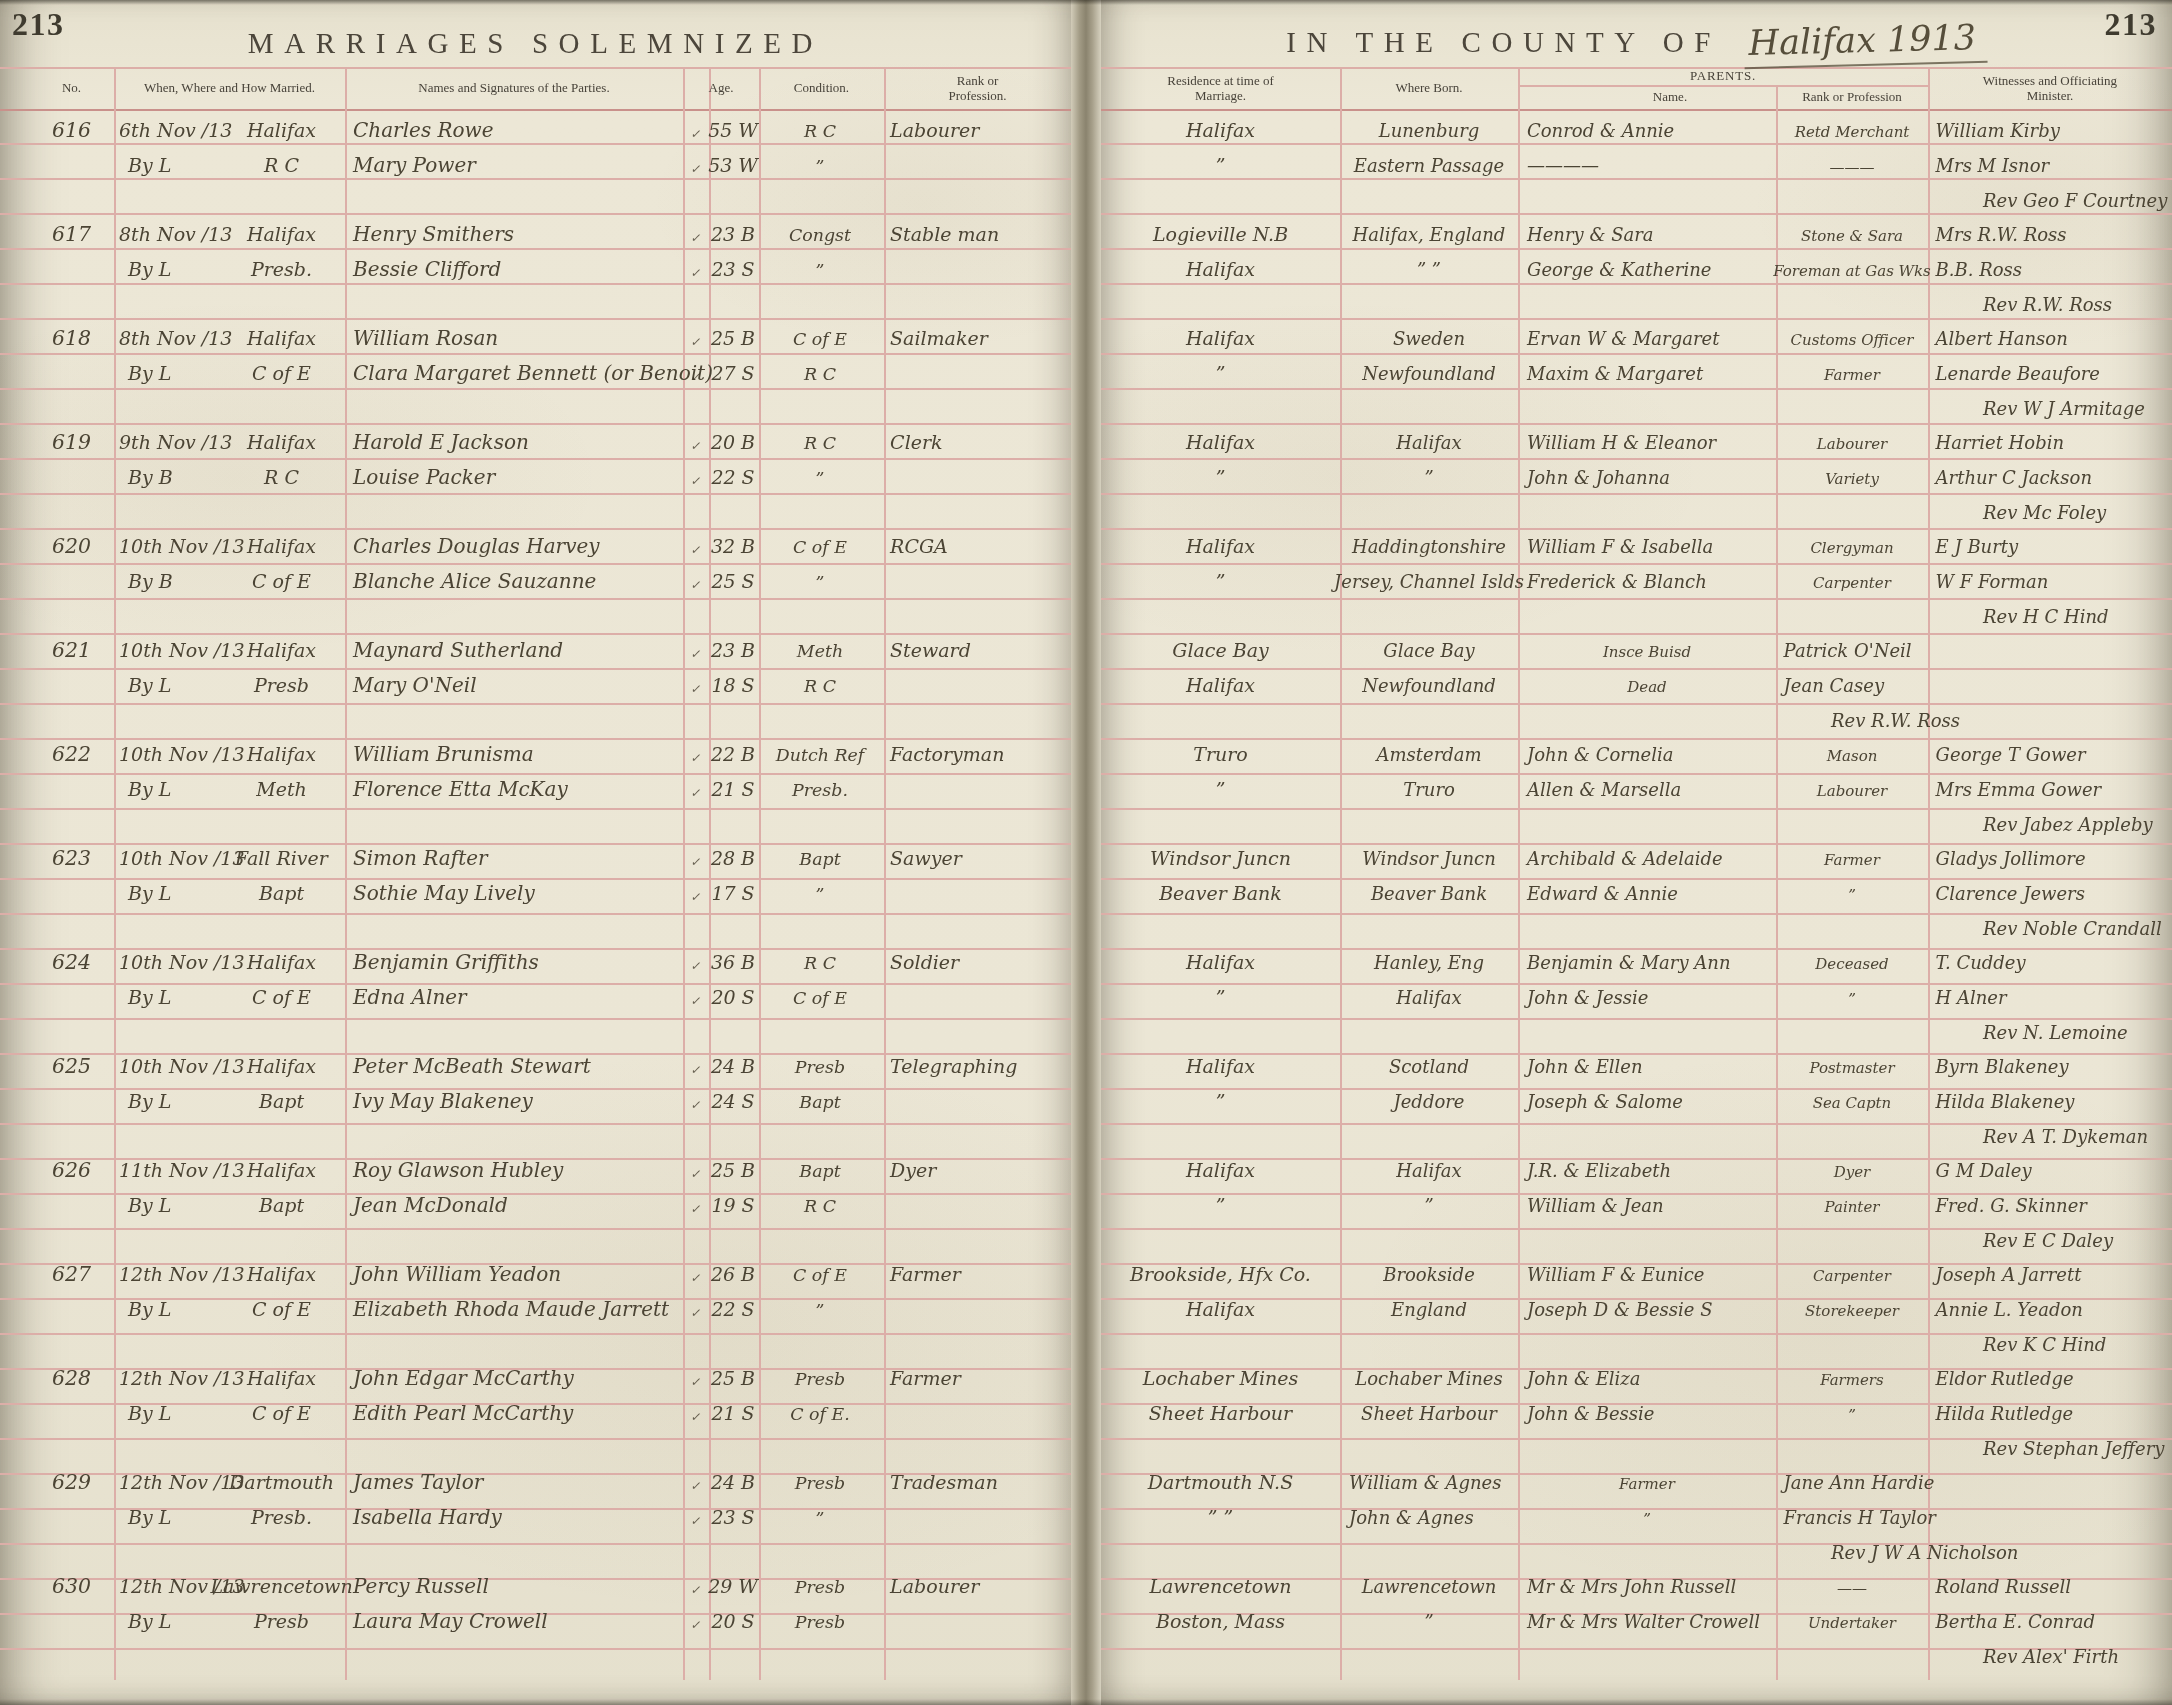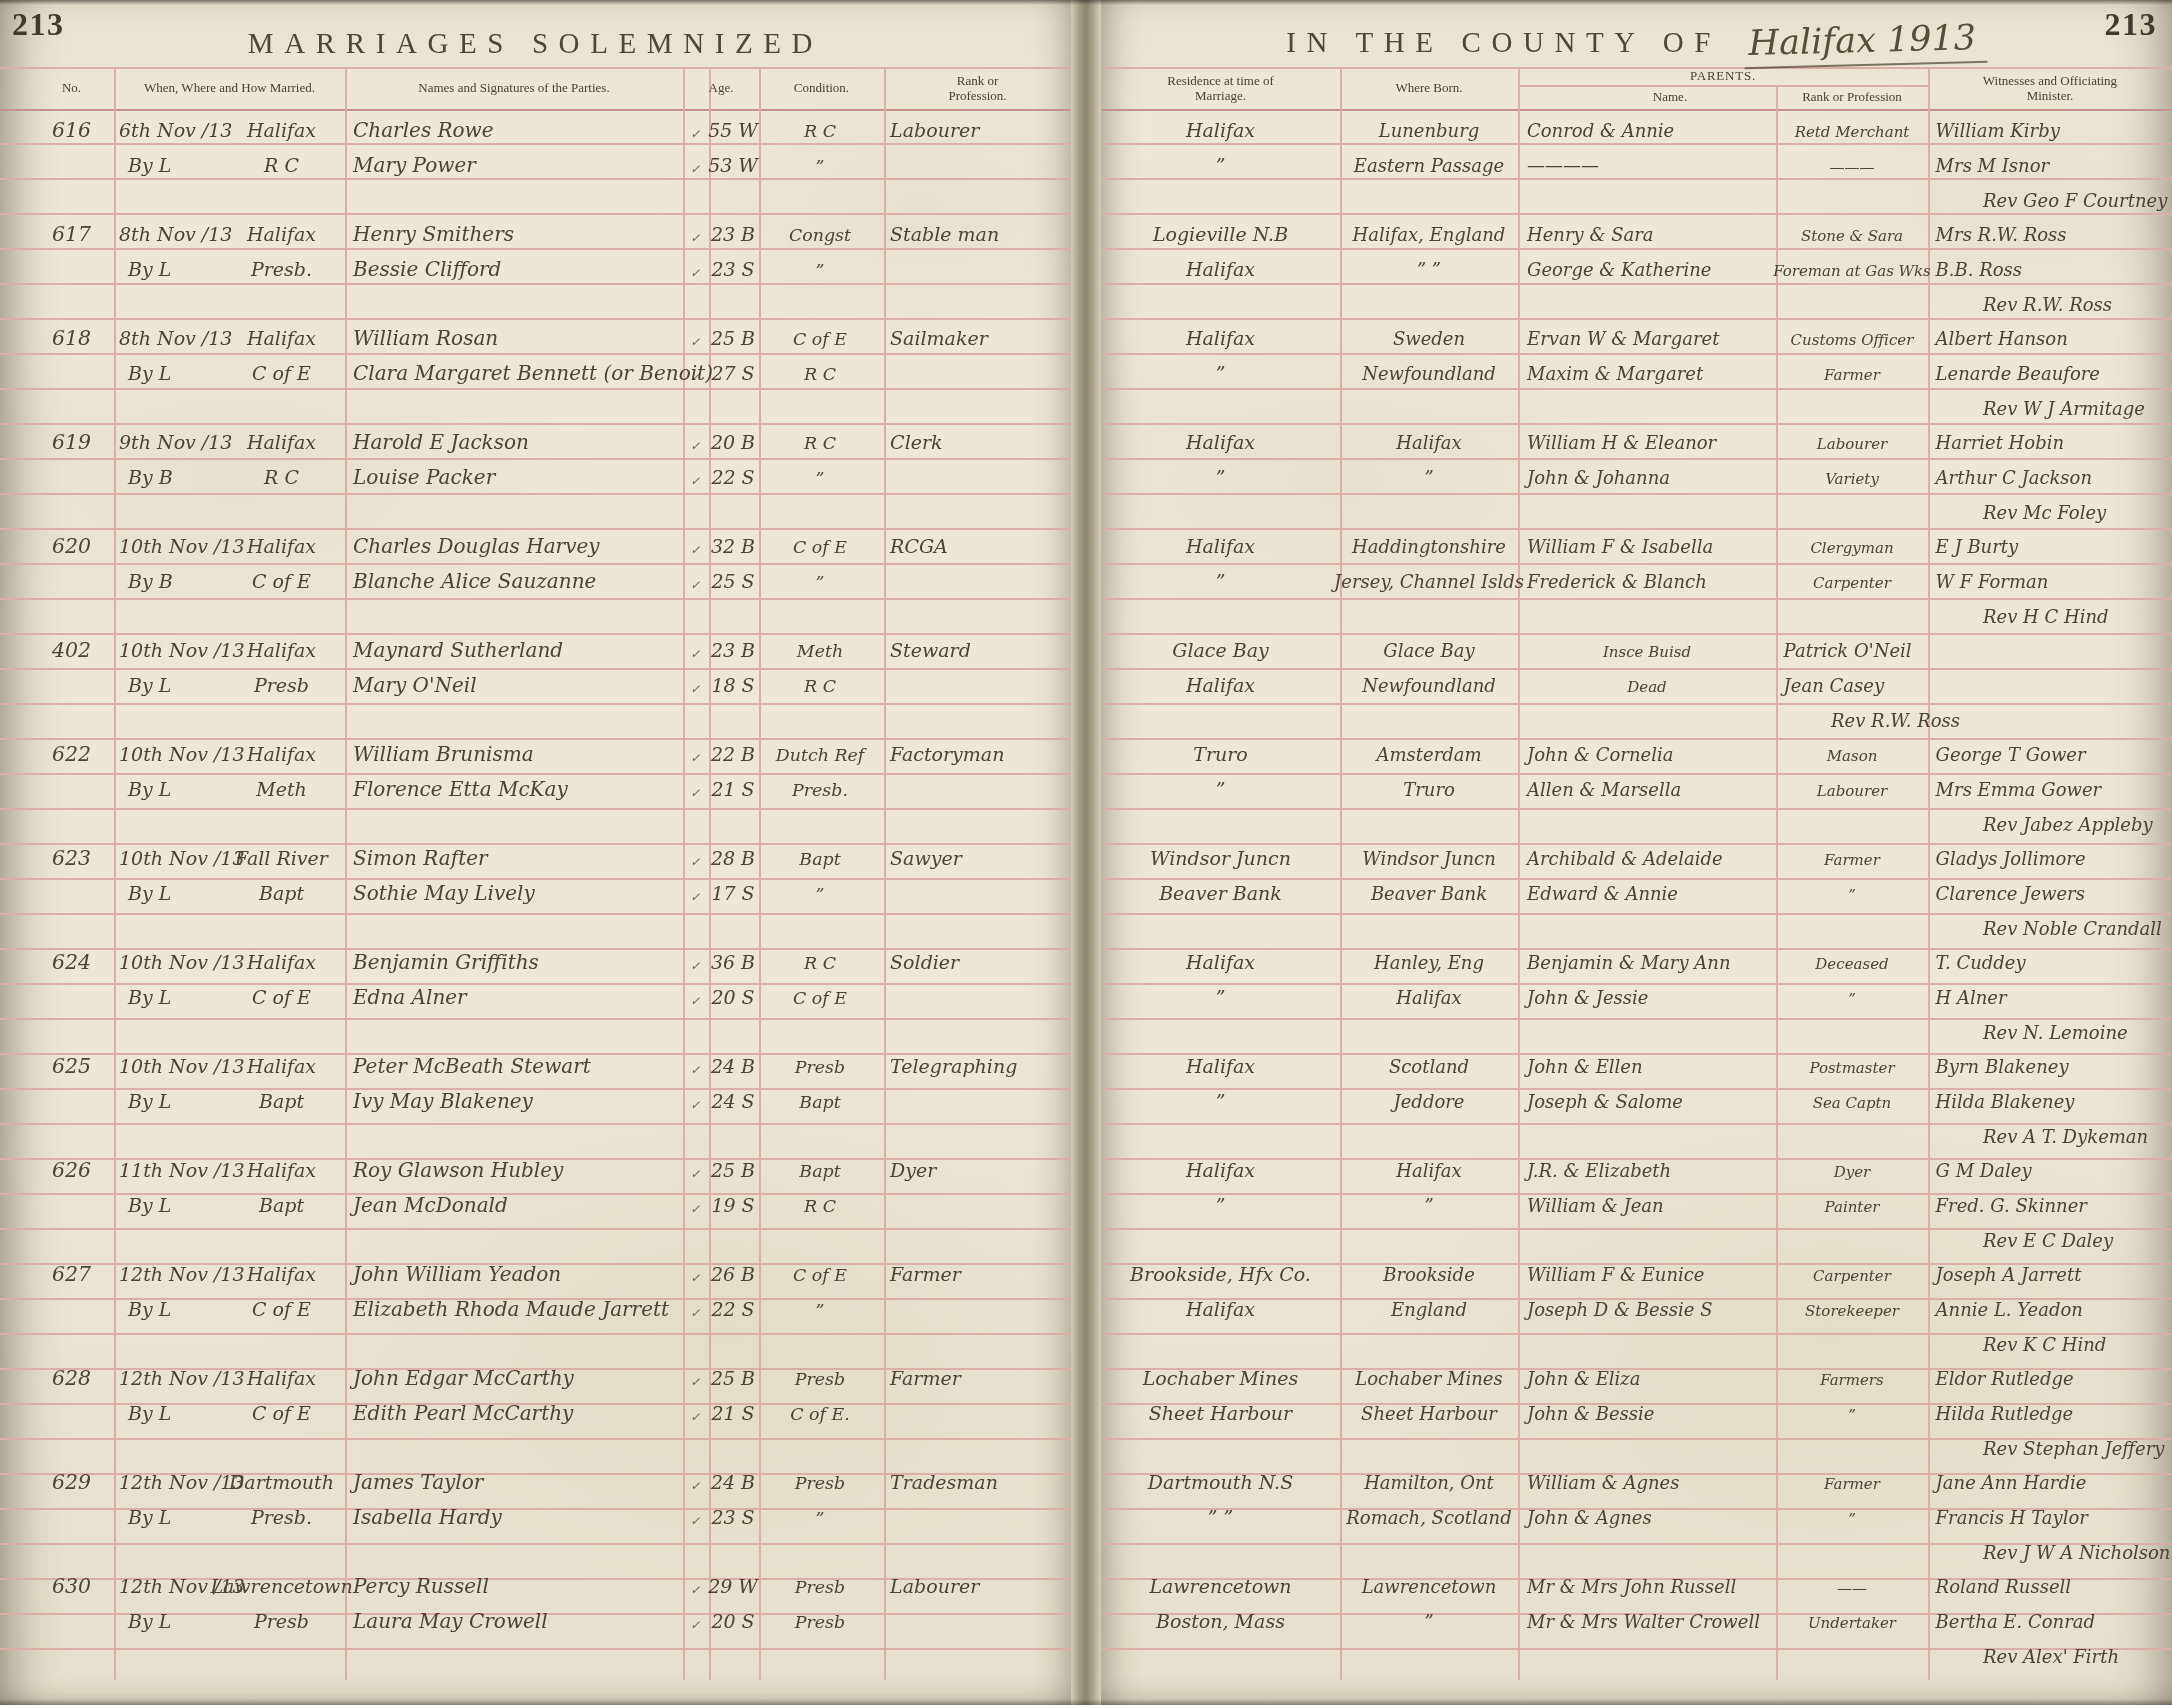--- a/index.html
+++ b/index.html
@@ -331,21 +331,21 @@
     <div class="cell col-rank">
       <div class="ln hw">RCGA</div>
       <div class="ln hw"></div>
       <div class="ln"></div>
     </div>
   </div>
 
   <div class="entry entry-left">
     <div class="cell"></div>
     <div class="cell no">
-      <div class="ln hw">402</div>
+      <div class="ln hw">621</div>
       <div class="ln"></div>
             <div class="ln"></div>
     </div>
     <div class="cell col-when">
       <div class="ln hw">10th Nov /13</div>
       <div class="ln hw byline">By L</div>
       <div class="ln"></div>
     </div>
     <div class="cell col-where">
       <div class="ln hw">Halifax</div>
@@ -1168,25 +1168,20 @@
       <div class="ln hw minister">Rev Stephan Jeffery</div>
     </div>
   </div>
 
   <div class="entry entry-right">
     <div class="cell col-res">
       <div class="ln hw">Dartmouth N.S</div>
       <div class="ln hw">” ”</div>
       <div class="ln"></div>
     </div>
-    <div class="cell col-born">
-      <div class="ln hw">Hamilton, Ont</div>
-      <div class="ln hw">Romach, Scotland</div>
-      <div class="ln"></div>
-    </div>
     <div class="cell col-pname">
       <div class="ln hw">William &amp; Agnes</div>
       <div class="ln hw">John &amp; Agnes</div>
       <div class="ln"></div>
     </div>
     <div class="cell col-prank">
       <div class="ln hw">Farmer</div>
       <div class="ln hw">”</div>
       <div class="ln"></div>
     </div>

